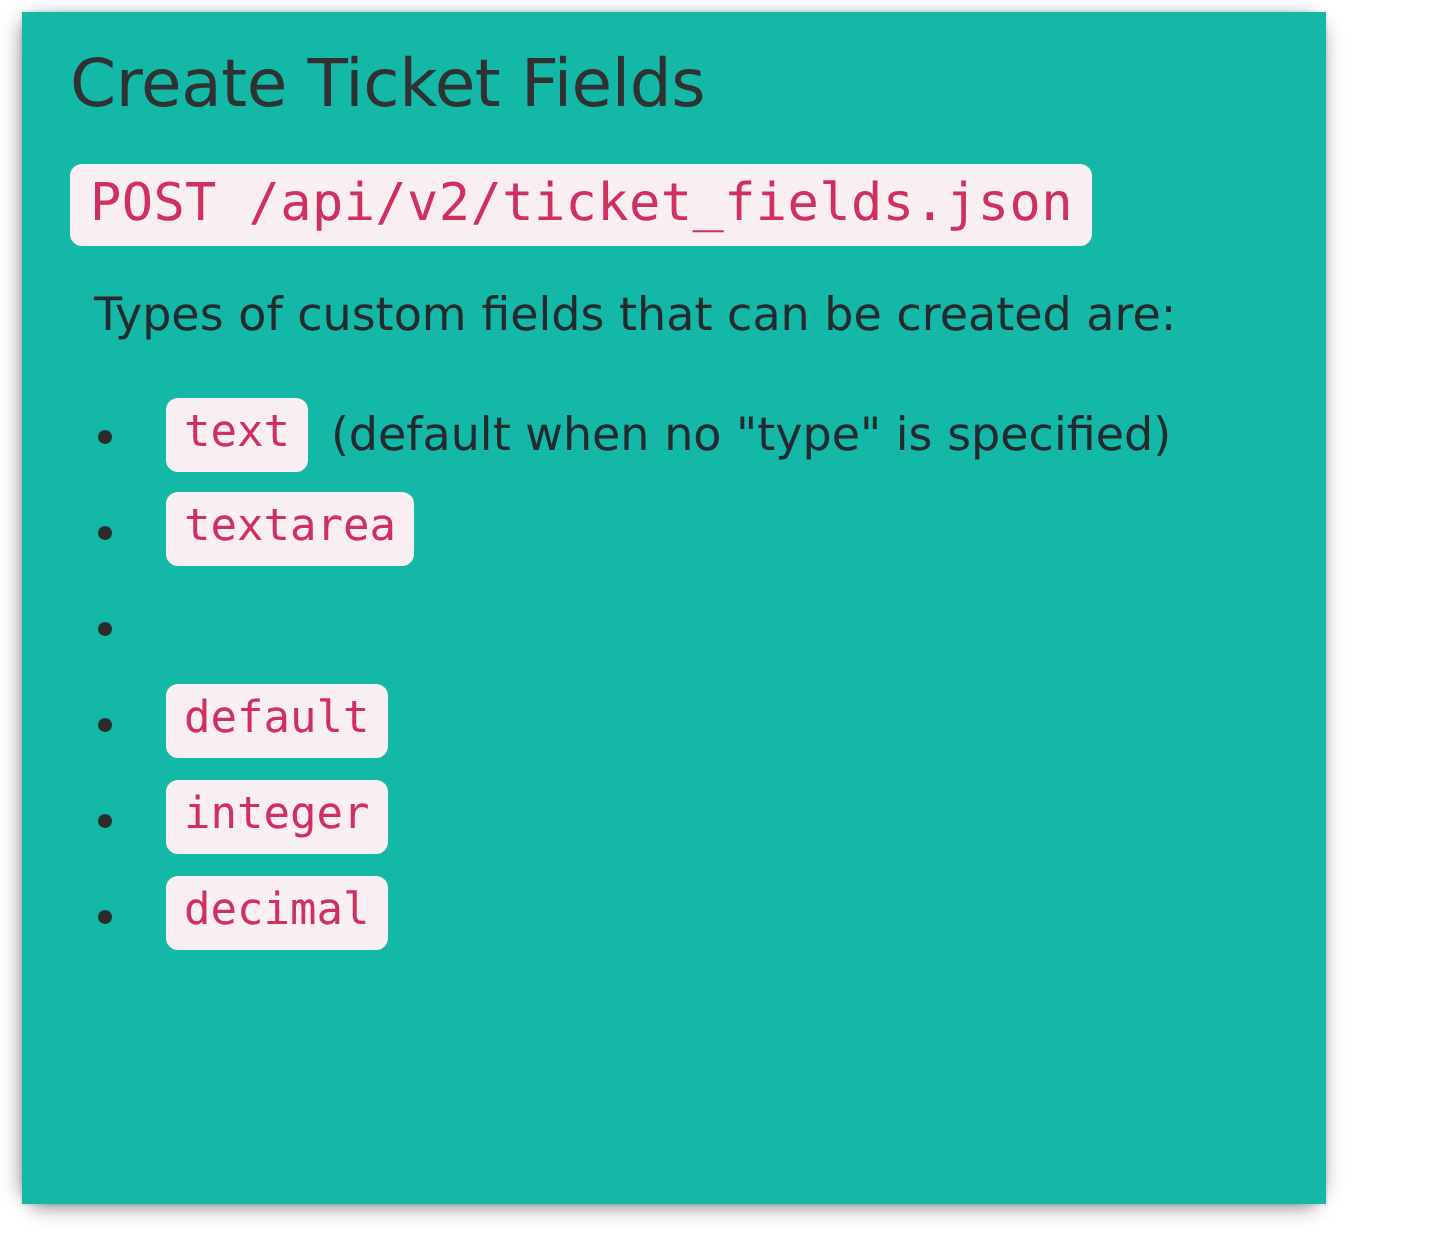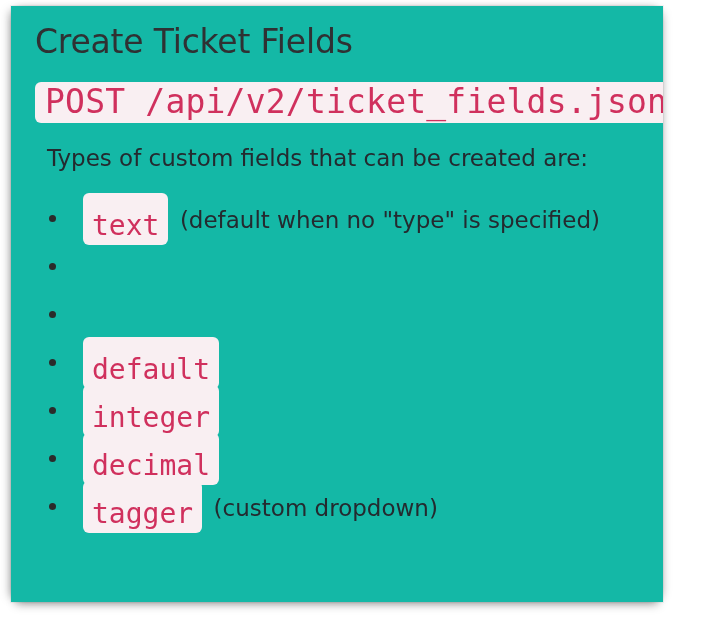--- a/index.html
+++ b/index.html
@@ -65,21 +65,21 @@
   }
   .code-inline {
     display: inline-block;
     font-family: "DejaVu Sans Mono", monospace;
     background: #f9eff2;
     color: #d0305d;
     border-radius: 6px;
     white-space: pre;
   }
   .endpoint-code {
-    font-size: 33px;
+    font-size: 26px;
     line-height: 30px;
     padding: 5px 10px 6px 10px;
     letter-spacing: 0.2px;
   }
 
   
   .intro-paragraph {
     margin: 12px;
     padding: 0;
     margin-top: 20px;
@@ -107,23 +107,23 @@
   .bullet-dot {
     position: absolute;
     left: 14px;
     top: 21px;
     width: 7px;
     height: 7px;
     border-radius: 50%;
     background: #2b2b2b;
   }
   .type-code {
-    font-size: 28px;
+    font-size: 22px;
     line-height: 28px;
-    padding: 19px 9px 5px 9px;
+    padding: 4px 9px 5px 9px;
     vertical-align: middle;
     position: relative;
     top: -1px;
   }
   .type-note {
     font-family: "DejaVu Sans", sans-serif;
     font-size: 23px;
     color: #242a2f;
     vertical-align: middle;
     margin-left: 7px;
@@ -145,20 +145,21 @@
       <p class="intro-paragraph">Types of custom fields that can be created are:</p>
 
       <ul class="type-list">
         <li>
           <span class="bullet-dot"></span>
           <code class="code-inline type-code">text</code>
           <span class="type-note">(default when no "type" is specified)</span>
         </li>
         <li>
           <span class="bullet-dot"></span>
+          <code class="code-inline type-code">textarea</code>
           
         </li>
         <li>
           <span class="bullet-dot"></span>
           
         </li>
         <li>
           <span class="bullet-dot"></span>
           <code class="code-inline type-code">default</code>
           
@@ -166,22 +167,17 @@
         <li>
           <span class="bullet-dot"></span>
           <code class="code-inline type-code">integer</code>
           
         </li>
         <li>
           <span class="bullet-dot"></span>
           <code class="code-inline type-code">decimal</code>
           
         </li>
-        <li>
-          <span class="bullet-dot"></span>
-          <code class="code-inline type-code">tagger</code>
-          <span class="type-note">(custom dropdown)</span>
-        </li>
       </ul>
 
     </div>
   </div>
 </div>
 
 </body></html>

